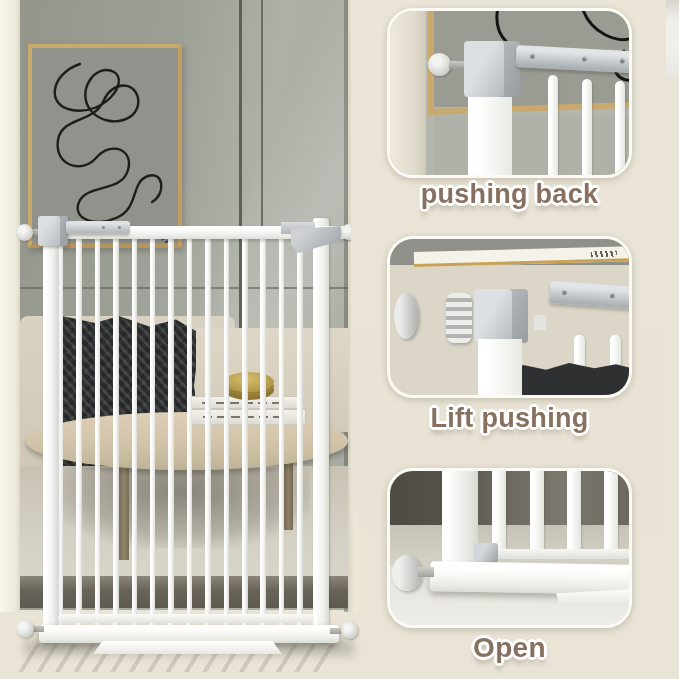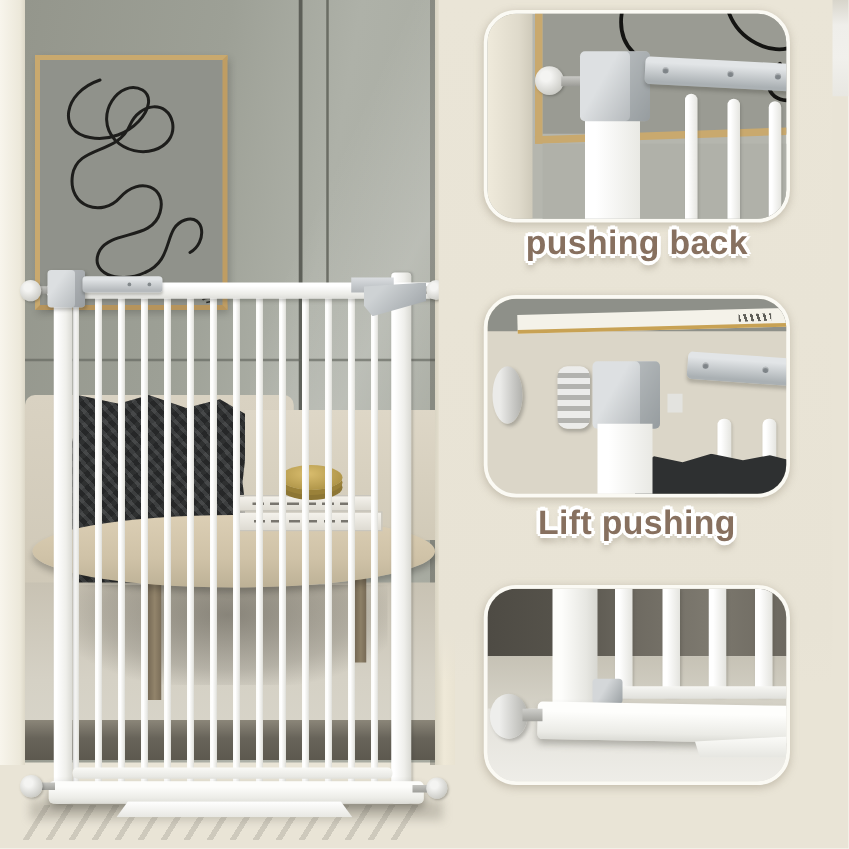--- a/index.html
+++ b/index.html
@@ -342,15 +342,16 @@
       <div class="abs p3-b" style="left:177px;"></div>
       <div class="abs p3-b" style="left:214px;"></div>
 
       <div class="abs p3-rail"></div>
       <div class="abs p3-latchblock"></div>
       <div class="abs p3-bottombar"></div>
       <div class="abs p3-plate"></div>
       <div class="abs p3-disc"></div>
       <div class="abs p3-spindle"></div>
     </div>
+    <div class="abs step-label label3">Open</div>
 
   </aside>
 </div>
 
 </body></html>

